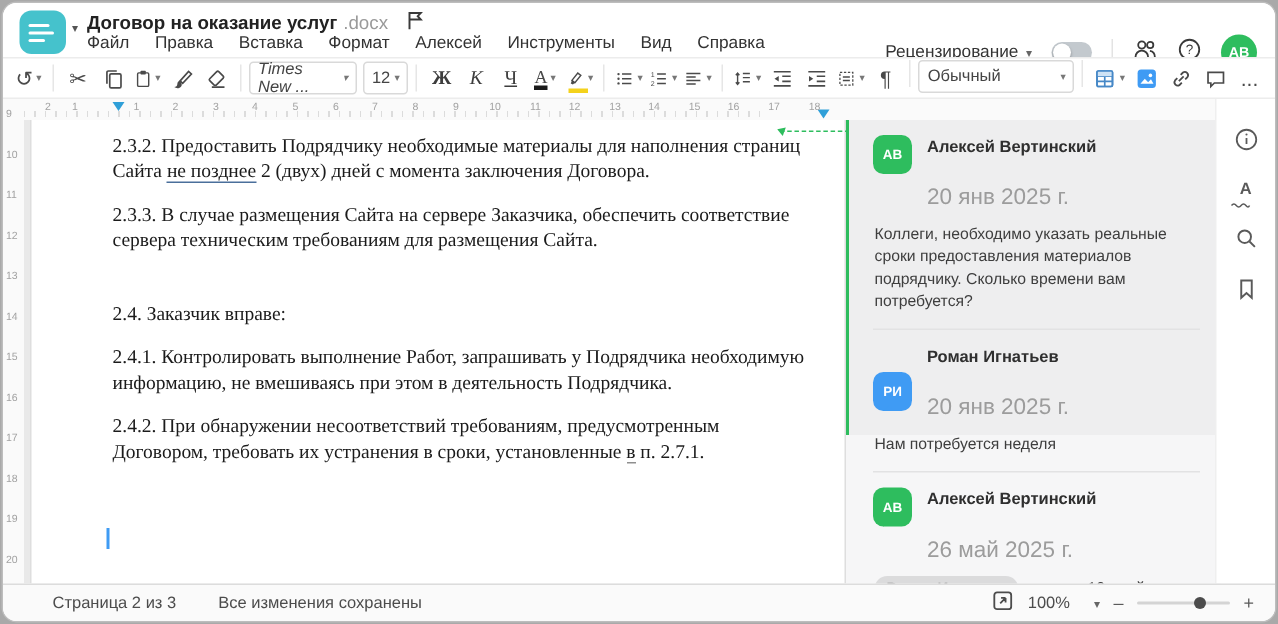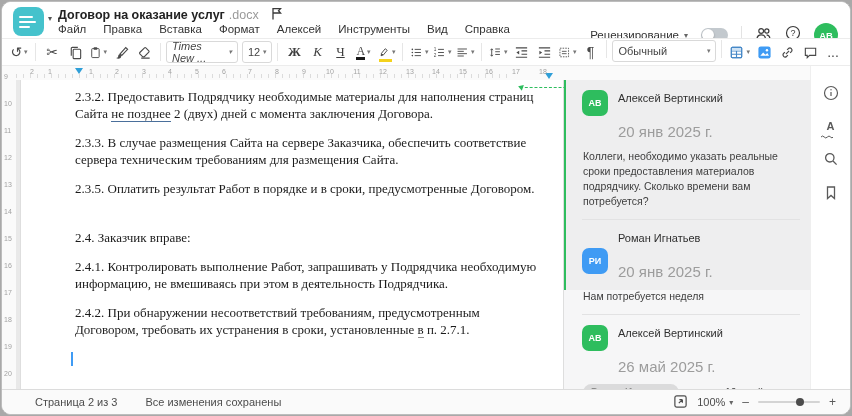--- a/index.html
+++ b/index.html
@@ -68,37 +68,37 @@
       border-top:3px solid transparent; border-bottom:3px solid transparent; border-right:5px solid #2ebd5e; transform:rotate(20deg); }
 
   
   .comments { position:absolute; top:78px; left:562px; width:250px; bottom:25px; background:#f6f6f7; }
   .thread { position:absolute; top:0; left:0; right:0; height:210px; background:#eeeeef; border-left:2px solid #2ebd5e; padding:10px 14px 0 16px; }
   .c-head { display:flex; gap:10px; align-items:flex-start; }
   .cavatar { width:26px; height:26px; border-radius:7px; flex:none; position:relative; color:#fff; font-size:9px; font-weight:bold; display:flex; align-items:center; justify-content:center; }
   .cavatar::after { content:''; position:absolute; left:3px; bottom:-4px; border:4px solid transparent; }
   .av-green { background:#2ebd5e; } .av-green::after { border-top-color:#2ebd5e; }
   .av-blue { background:#3f9bf4;margin-top:18px; } .av-blue::after { border-top-color:#3f9bf4; }
-  .c-name { font-size:11px; font-weight:normal; color:#2f2f2f; padding-top:2px; }
+  .c-name { font-size:11px; font-weight:bold; color:#2f2f2f; padding-top:2px; }
   .c-date { font-size:15px; color:#9c9c9c; margin-top:19px; }
   .c-body { font-size:10.5px; color:#3e3e3e; line-height:15px; margin:9px 0 0 1px; }
   .c-div { height:1px; background:#e2e2e3; margin:10px 0; }
   .mention { display:inline-block; background:#dbdbdc; border-radius:9px; padding:1px 8px; color:#8b8b8b; font-weight:bold; font-size:10px; margin-right:4px; }
 
   
   .rightbar { position:absolute; top:64px; right:0; width:40px; bottom:25px; background:#fff; border-left:1px solid #efefef; display:flex; flex-direction:column; align-items:center; padding-top:18px; gap:15px; }
   .rb-icon { width:18px; height:18px; display:flex; align-items:center; justify-content:center; color:#5a5a5a; }
   .spell-ic { position:relative; font-size:11px; color:#5a5a5a; font-weight:bold; }
   .spell-ic svg { position:absolute; left:-2px; bottom:-4px; }
 
   
   .statusbar { position:absolute; left:0; right:0; bottom:0; height:25px; background:#fafafa; border-top:1px solid #dcdcdc; display:flex; align-items:center; font-size:11px; color:#4c4c4c; padding:0 14px 0 33px; }
   .sb-saved { margin-left:28px; }
   .sb-right { margin-left:auto; display:flex; align-items:center; gap:9px; }
-  .zoom-val { display:flex; align-items:center; gap:4px; }
+  .zoom-val { display:flex; align-items:center; gap:16px; }
   .slider { width:62px; height:2px; background:#d4d4d4; border-radius:1px; position:relative; }
   .slider .thumb { position:absolute; left:38px; top:-3px; width:8px; height:8px; border-radius:50%; background:#4c4c4c; }
   .minus,.plus { font-size:12px; color:#5a5a5a; }
 </style>
 </head>
 <body>
 
 <div class="window">
 
   <div class="titlebar">
@@ -342,21 +342,20 @@
       <span class="num" style="top: 223px;">17</span>
       <span class="num" style="top: 250px;">18</span>
       <span class="num" style="top: 277px;">19</span>
       <span class="num" style="top: 304px;">20</span>
     </div>
 
   <div class="docarea">
     <div class="page">
       <p><span>2.3.2. Предоставить Подрядчику необходимые материалы для наполнения страниц Сайта </span><span class="cmark">не позднее</span><span> 2 (двух) дней с момента заключения Договора.</span></p>
       <p>2.3.3. В случае размещения Сайта на сервере Заказчика, обеспечить соответствие сервера техническим требованиям для размещения Сайта.</p>
-      <p>2.3.5. Оплатить результат Работ в порядке и в сроки, предусмотренные Договором.</p>
       <p class="gap-top">2.4. Заказчик вправе:</p>
       <p>2.4.1. Контролировать выполнение Работ, запрашивать у Подрядчика необходимую информацию, не вмешиваясь при этом в деятельность Подрядчика.</p>
       <p><span>2.4.2. При обнаружении несоответствий требованиям, предусмотренным Договором, требовать их устранения в сроки, установленные </span><span class="spellmark">в</span><span> п. 2.7.1.</span></p>
     </div>
     <div class="text-cursor"></div>
     <div class="connector"></div>
   </div>
 
   <div class="comments">
     <div class="thread">

